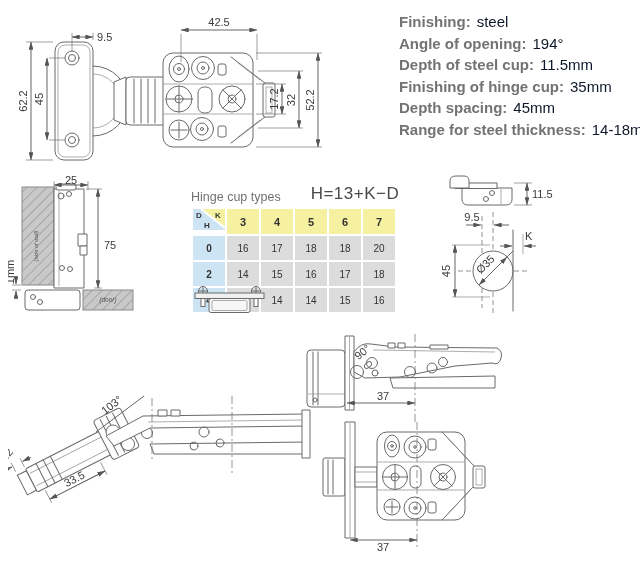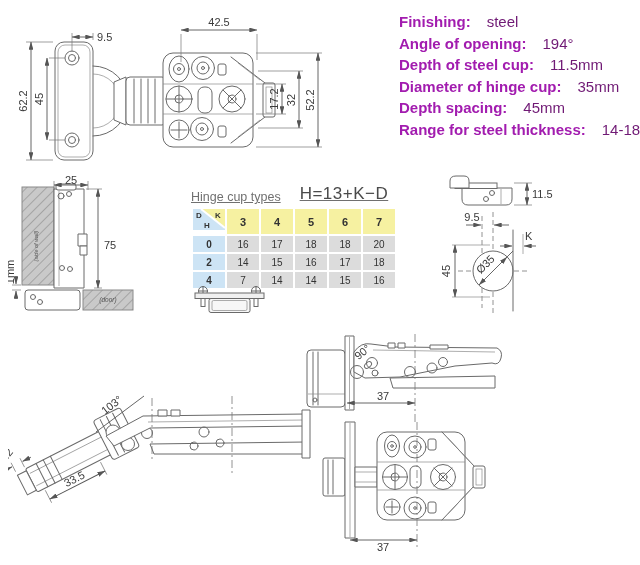--- a/index.html
+++ b/index.html
@@ -1,30 +1,30 @@
 <!DOCTYPE html>
 <html><head>
 <meta charset="utf-8">
 <style>
   html,body{margin:0;padding:0;background:#fff;}
   .canvas{position:relative;width:640px;height:565px;background:#fff;overflow:hidden;
           font-family:"Liberation Sans","DejaVu Sans",sans-serif;}
   .abs{position:absolute;}
   
   .spec-row{font-size:15px;line-height:21.5px;white-space:nowrap;}
-  .spec-row b{color:#a21caf;font-weight:bold;}
-  .spec-row span.v{color:#701a75;margin-left:16px;}
+  .spec-row b{color:#737373;font-weight:bold;}
+  .spec-row span.v{color:#0f172a;margin-left:6px;}
   
-  .tbl-head{display:flex;align-items:flex-end;font-size:12.5px;color:#707070;text-decoration:underline;}
-  .tbl-head .formula{font-size:17px;color:#4a4a4a;margin-left:19px;letter-spacing:.5px;}
+  .tbl-head{display:flex;align-items:flex-end;font-size:12.5px;color:#707070;}
+  .tbl-head .formula{font-size:17px;color:#4a4a4a;margin-left:30px;letter-spacing:.5px;}
   table.cup{border-collapse:separate;border-spacing:2px;margin-top:3px;}
   table.cup td{width:32px;text-align:center;color:#333;padding:0;}
   td.kcell{background:#f6f1a1;height:21px;font-size:11px;font-weight:bold;}
   td.dcell{background:#cde4f5;height:12px;font-size:10px;font-weight:bold;}
-  td.vcell{background:#dcdcdc;height:16px;font-size:10px;}
+  td.vcell{background:#dcdcdc;height:24px;font-size:10px;}
   td.corner{padding:0;height:21px;}
   
   .o  {stroke:#6a6a6a;stroke-width:1;fill:none;stroke-linejoin:round;stroke-linecap:round;}
   .ow {stroke:#6a6a6a;stroke-width:1;fill:#fff;stroke-linejoin:round;}
   .thin{stroke:#8a8a8a;stroke-width:.7;fill:none;}
   .dl {stroke:#555;stroke-width:.9;fill:none;}
   .xl {stroke:#777;stroke-width:.7;fill:none;}
   .cl {stroke:#777;stroke-width:.8;fill:none;stroke-dasharray:8 3 2 3;}
   .dsh{stroke:#777;stroke-width:.8;fill:none;stroke-dasharray:5 3;}
   .dimtxt{font-family:"Liberation Sans","DejaVu Sans",sans-serif;font-size:11px;fill:#3a3a3a;}
@@ -140,21 +140,21 @@
         <line class="xl" x1="246" y1="133" x2="312" y2="133"></line>
       <line class="dl" x1="308" y1="39" x2="308" y2="133" marker-start="url(#a)" marker-end="url(#a)"></line>
       <text class="dimtxt" x="304" y="86" text-anchor="middle" transform="rotate(-90 304 86)">52.2</text>
     </g>
   </svg>
 
   <div class="abs" style="left:399px;top:11px">
     <div class="spec-row"><b>Finishing:</b><span class="v">steel</span></div>
     <div class="spec-row"><b>Angle of opening:</b><span class="v">194°</span></div>
     <div class="spec-row"><b>Depth of steel cup:</b><span class="v">11.5mm</span></div>
-    <div class="spec-row"><b>Diameter of hinge cup:</b><span class="v">35mm</span></div>
+    <div class="spec-row"><b>Finishing of hinge cup:</b><span class="v">35mm</span></div>
     <div class="spec-row"><b>Depth spacing:</b><span class="v">45mm</span></div>
     <div class="spec-row"><b>Range for steel thickness:</b><span class="v">14-18mm</span></div>
   </div>
 
   <svg class="abs" style="left:8px;top:176px" width="165" height="150" viewBox="0 0 165 150">
     <g>
       <rect x="14" y="11" width="32" height="98" fill="url(#hat)" stroke="#8a8a8a" stroke-width="1"></rect>
       <text class="lbltxt" font-size="5.5" x="30" y="70" text-anchor="middle" transform="rotate(-90 30 70)">(side of wall)</text>
     </g>
     <g>

